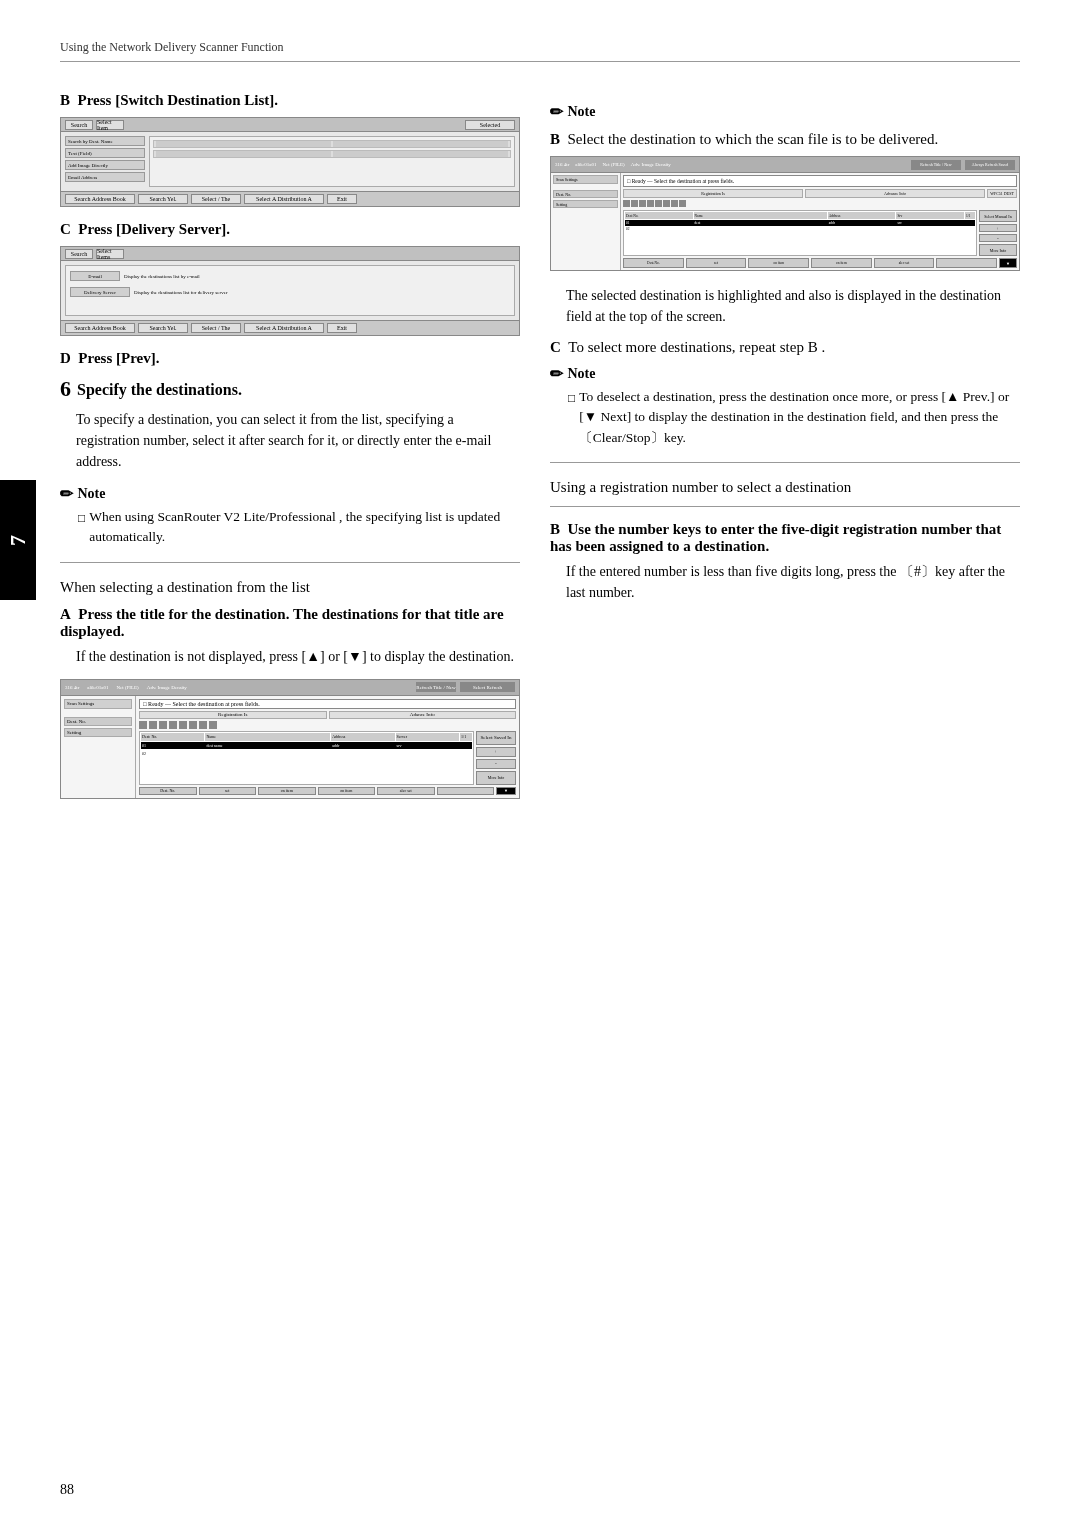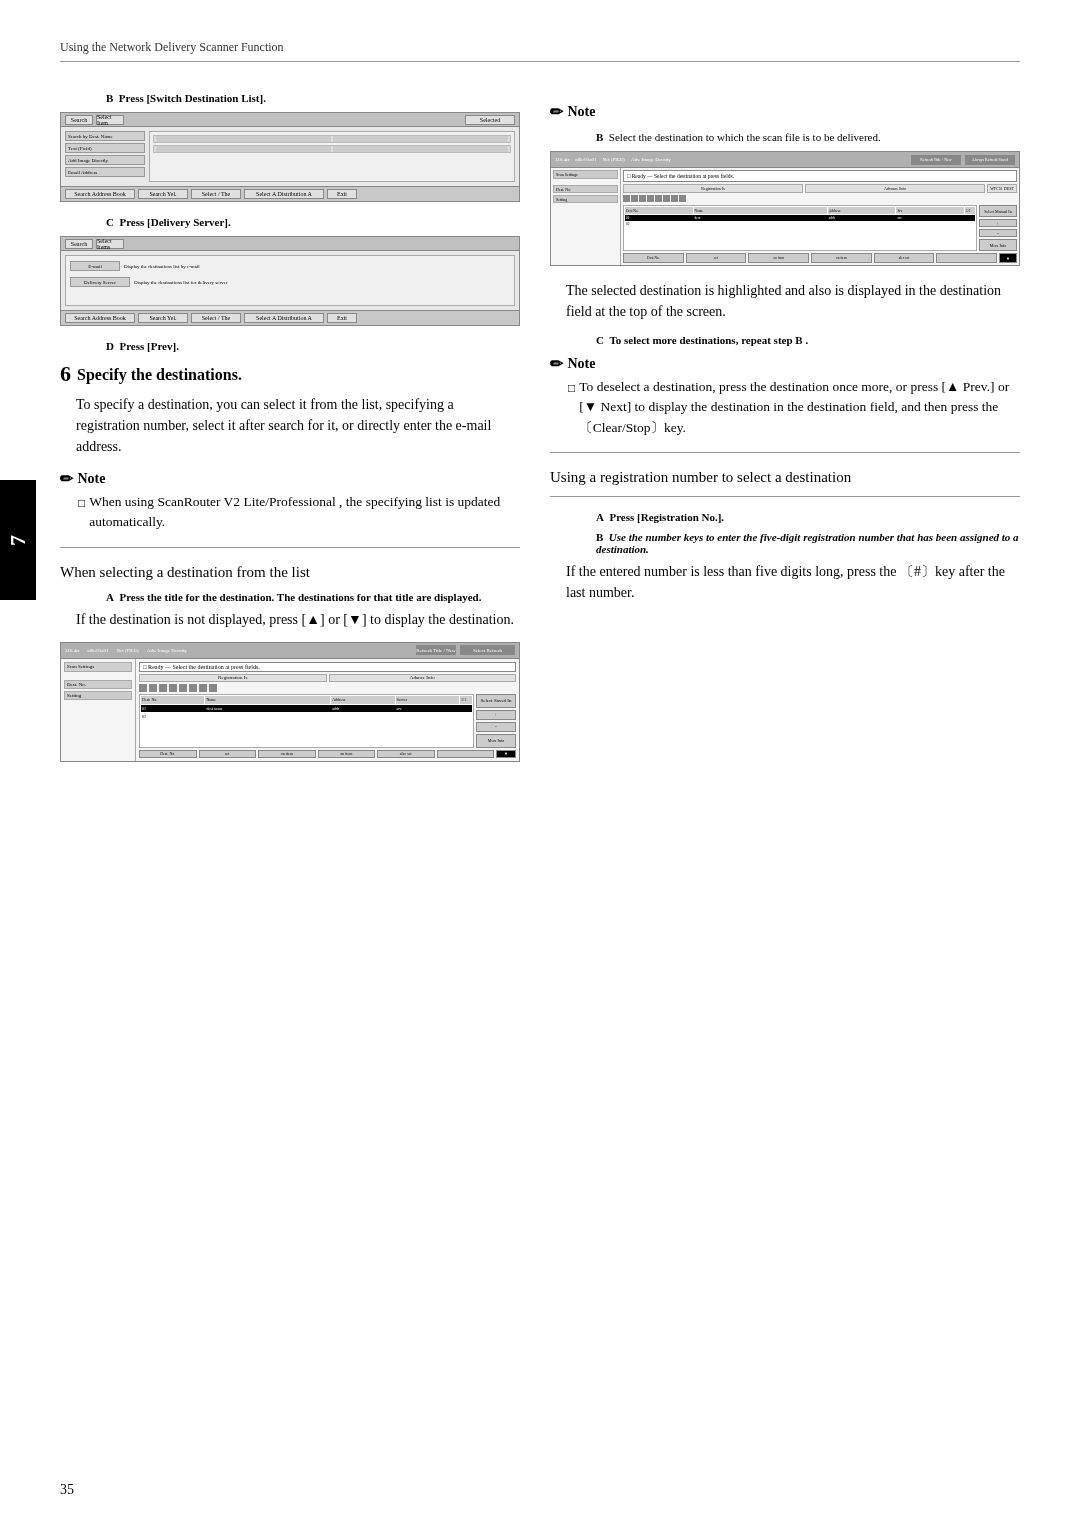--- a/index.html
+++ b/index.html
@@ -57,23 +57,22 @@
     }
     .col-left {
       flex: 0 0 460px;
       max-width: 460px;
     }
     .col-right {
       flex: 1;
     }
 
     .step-header {
-      font-size: 11px;
+      font-size: 15px;
       margin-bottom: 6px;
-      margin-left: 46px;
     }
 
     .step-header .letter {
       font-weight: bold;
     }
 
     .step-body {
       font-size: 14px;
       margin-bottom: 12px;
       margin-left: 16px;
@@ -568,51 +567,47 @@
               <div style="background:#000;border:1px solid #888;width:18px;font-size:4px;display:flex;align-items:center;justify-content:center;color:#fff;">▼</div>
             </div>
           </div>
         </div>
       </div>
 
       <div class="step-body">The selected destination is highlighted and also is displayed in the destination field at the top of the screen.</div>
 
       <div class="step-header">
         <span class="letter">C</span>
-        &nbsp;<span style="font-weight:bold;">To select more destinations, repeat step B .</span>
+        &nbsp;<span style="font-weight:normal;">To select more destinations, repeat step B .</span>
       </div>
 
       <div class="note-block">
         <div class="note-title">
           <span class="note-icon">✏</span>
           <span>Note</span>
         </div>
         <div class="note-item">
           <span>To deselect a destination, press the destination once more, or press [▲ Prev.] or [▼ Next] to display the destination in the destination field, and then press the 〔Clear/Stop〕key.</span>
         </div>
       </div>
 
       <hr class="divider">
 
       <div class="sub-heading">
         <span>Using a registration number to select a destination</span>
       </div>
 
       <hr class="divider" style="margin-top:0;">
 
-      <div class="step-header">
-        <span class="letter">A</span>
-        &nbsp;<span style="font-weight:bold;">Press [Registration No.].</span>
-      </div>
 
       <div class="step-header" style="margin-top:8px;">
         <span class="letter">B</span>
-        &nbsp;<span style="font-weight:bold;font-style:italic;">Use the number keys to enter the five-digit registration number that has been assigned to a destination.</span>
+        &nbsp;<span style="font-weight:bold;">Use the number keys to enter the five-digit registration number that has been assigned to a destination.</span>
       </div>
       <div class="step-body">If the entered number is less than five digits long, press the 〔#〕key after the last number.</div>
 
     </div>
 
   </div>
 
-  <div class="page-number">35</div>
+  <div class="page-number">88</div>
 
 </div>
 
 </body></html>

